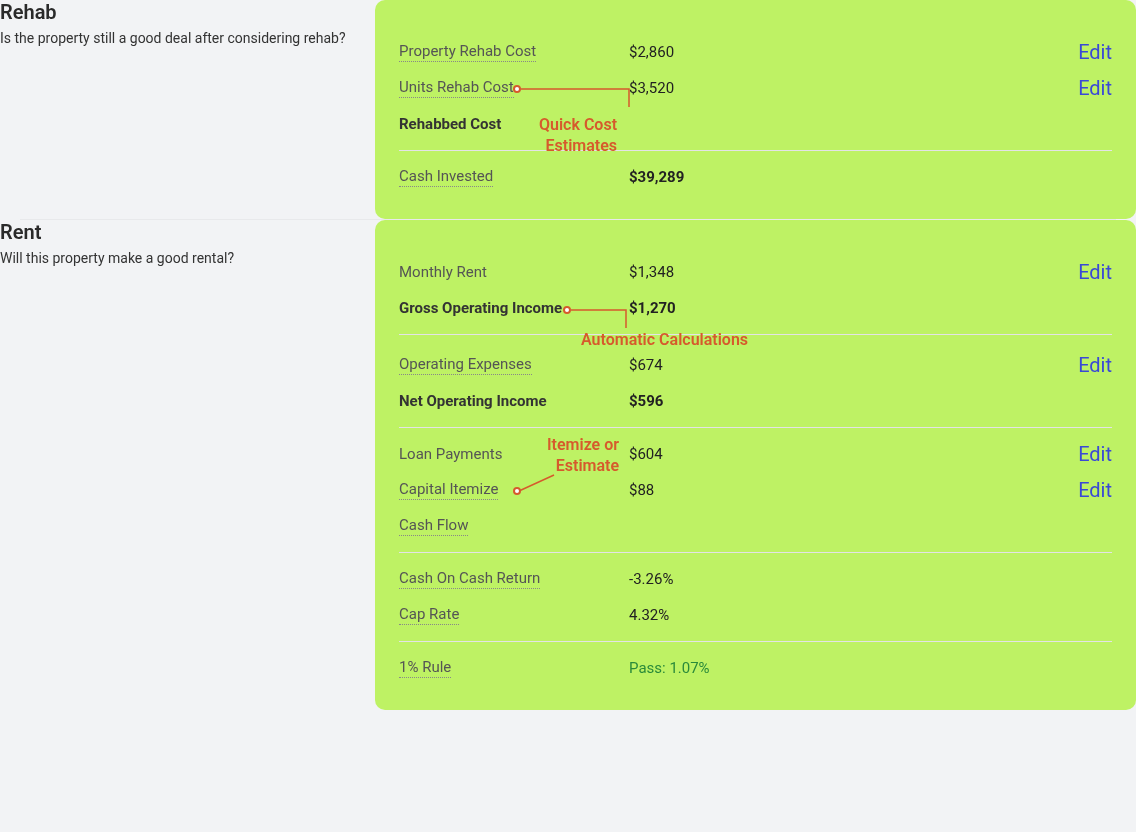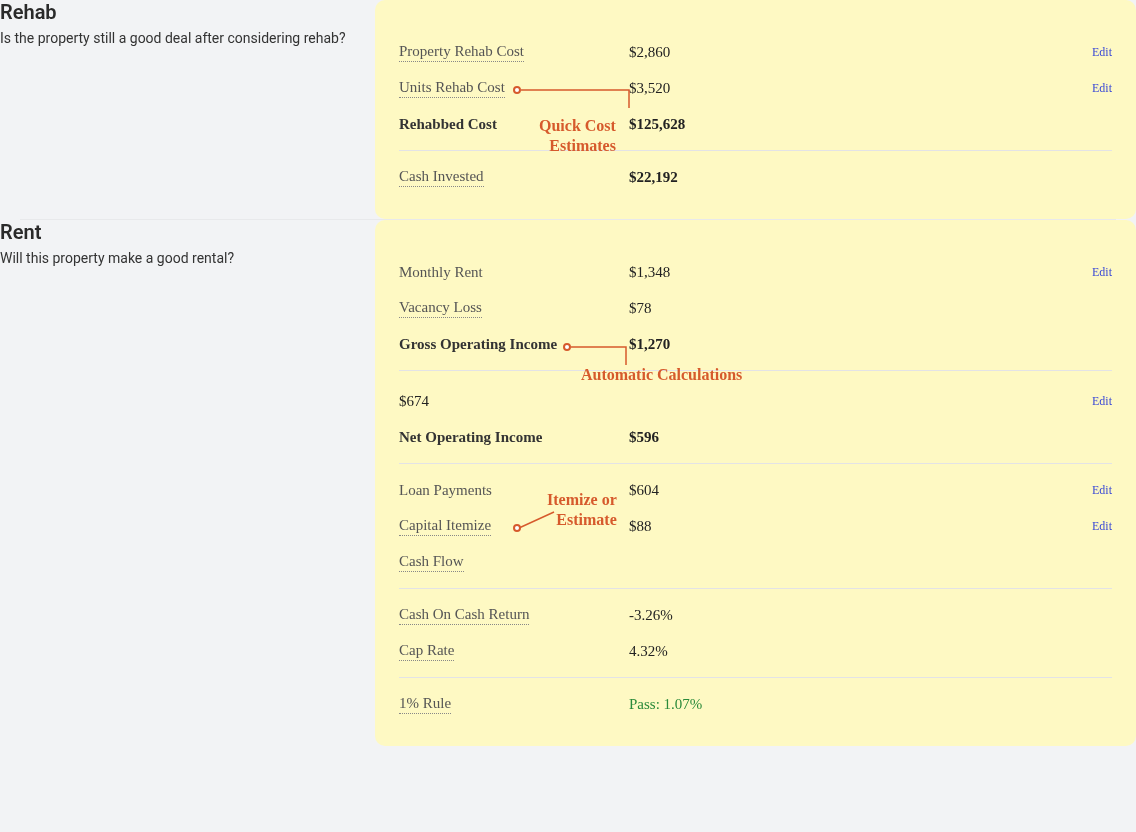--- a/index.html
+++ b/index.html
@@ -29,24 +29,23 @@
       font-weight: 600;
       color: #2a2a2a;
       margin-bottom: 6px;
     }
     .section-subtitle {
       font-size: 14px;
       color: #333;
     }
     .card {
       flex: 1;
-      background: #fef9c3;
+      background: #bef264;
       border-radius: 10px;
       padding: 34px 24px 24px 24px;
-      font-family: Liberation Serif, serif;
     }
     .row {
       display: flex;
       align-items: center;
       min-height: 36px;
     }
     .row .label {
       width: 230px;
       flex-shrink: 0;
       color: #555;
@@ -73,21 +72,21 @@
     }
     .row .value.green {
       color: #2a8a3a;
     }
     .row.bold-row .label-text {
       font-weight: 700;
       color: #333;
     }
     .edit-link {
       color: #3a49d6;
-      font-size: 12px;
+      font-size: 20px;
       cursor: pointer;
     }
     .divider {
       height: 1px;
       background: #e3e3e6;
       margin: 8px 0;
     }
     .section-divider {
       height: 1px;
       background: #e8e9eb;
@@ -156,30 +155,29 @@
       </div>
 
       <div class="row bold-row">
         <div class="label-wrap">
           <span class="label label-text" style="font-weight:700; color:#333;">Rehabbed Cost</span>
           <div class="annotation" style="left:140px; top:0px; text-align:right; line-height:1.3;">
             <div>Quick Cost</div>
             <div>Estimates</div>
           </div>
         </div>
-        <div class="value bold">$125,628</div>
       </div>
 
       <div class="divider"></div>
 
       <div class="row" style="margin-top:8px;">
         <div class="label-wrap">
           <span class="label underlined">Cash Invested</span>
         </div>
-        <div class="value bold">$22,192</div>
+        <div class="value bold">$39,289</div>
       </div>
     </div>
   </div>
 </div>
 
 <div class="section-divider"></div>
 
 <div class="section">
   <div class="section-left">
     <div class="section-title">Rent</div>
@@ -189,60 +187,57 @@
     <div class="card-inner">
 
       <div class="row">
         <div class="label-wrap">
           <span class="label" style="color:#555;">Monthly Rent</span>
         </div>
         <div class="value">$1,348</div>
         <span class="edit-link">Edit</span>
       </div>
 
-      <div class="row">
-        <div class="label-wrap">
-          <span class="label underlined">Vacancy Loss</span>
-        </div>
-        <div class="value">$78</div>
-      </div>
 
       <div class="row bold-row">
         <div class="label-wrap">
           <span class="label label-text" style="font-weight:700; color:#333;">Gross Operating Income</span>
           <span class="annotation-dot" style="left:164px; top:7px;"></span>
           <svg class="annotation-line" style="left:172px; top:11px; width:60px; height:20px;">
             <path d="M0,0 L55,0 L55,18"></path>
           </svg>
         </div>
         <div class="value bold">$1,270</div>
       </div>
 
       <div class="divider" style="position:relative;">
         <div class="annotation" style="left:182px; top:-4px;">Automatic Calculations</div>
       </div>
 
       <div class="row" style="margin-top:12px;">
+        <div class="label-wrap">
+          <span class="label underlined">Operating Expenses</span>
+        </div>
         <div class="value">$674</div>
         <span class="edit-link">Edit</span>
       </div>
 
       <div class="row bold-row">
         <div class="label-wrap">
           <span class="label label-text" style="font-weight:700; color:#333;">Net Operating Income</span>
         </div>
         <div class="value bold">$596</div>
       </div>
 
       <div class="divider"></div>
 
       <div class="row" style="margin-top:8px;">
         <div class="label-wrap" style="position:relative;">
           <span class="label">Loan Payments</span>
-          <div class="annotation" style="left:148px; top:-10px; text-align:right; line-height:1.3;margin-top:18px;">
+          <div class="annotation" style="left:148px; top:-10px; text-align:right; line-height:1.3;">
             <div>Itemize or</div>
             <div>Estimate</div>
           </div>
           <svg class="annotation-line" style="left:120px; top:30px; width:40px; height:18px;">
             <path d="M35,0 L0,16"></path>
           </svg>
         </div>
         <div class="value">$604</div>
         <span class="edit-link">Edit</span>
       </div>

